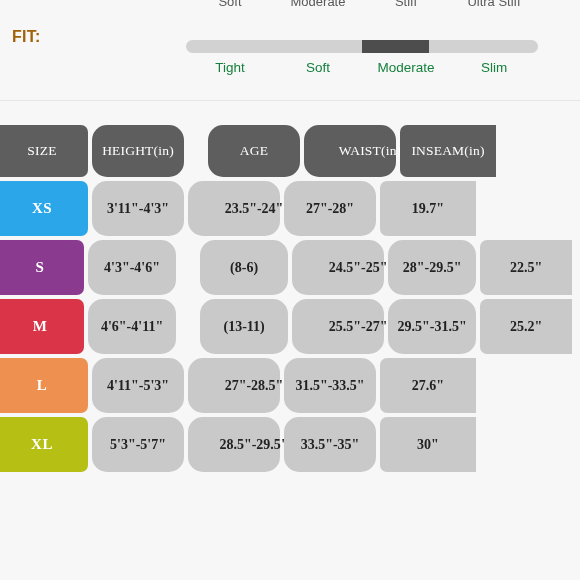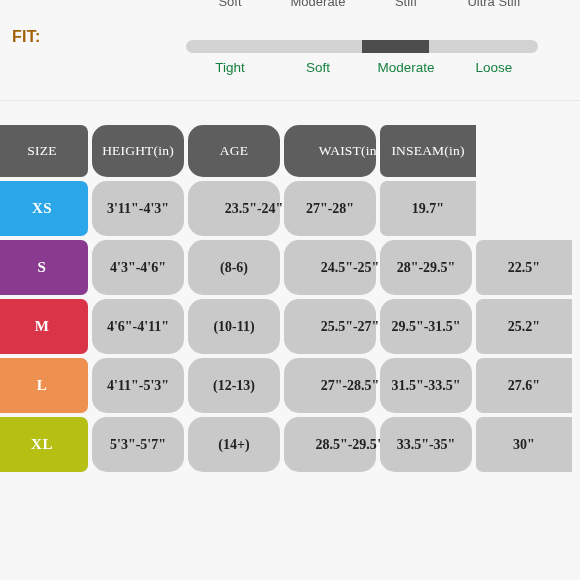--- a/index.html
+++ b/index.html
@@ -138,21 +138,21 @@
     white-space: nowrap;
     text-align: center;
   }
   .tcell:last-child {
     margin-right: 8px;
   }
 
   
   .col-size    { width: 92px; margin-left: -4px; border-radius: 0 7px 7px 0; }
   .col-height  { width: 92px; }
-  .col-age     { width: 92px; }
+  .col-age     { width: 92px; margin-left: 20px; }
   .col-waist   { width: 92px; padding-left: 40px; }
   .col-hips    { width: 92px; }
   .col-inseam  { width: 96px; border-radius: 7px 0 0 7px; }
 
   
   .header-row .tcell {
     background: #5e5e5e;
     color: #ffffff;
     font-size: 13.5px;
     height: 52px;
@@ -198,21 +198,21 @@
     <div class="fit-label">FIT:</div>
 
     <div class="slider-wrap">
       <div class="slider-track">
         <div class="slider-fill"></div>
       </div>
       <div class="fit-labels">
         <span class="f-lab">Tight</span>
         <span class="f-lab">Soft</span>
         <span class="f-lab">Moderate</span>
-        <span class="f-lab">Loose</span>
+        <span class="f-lab">Slim</span>
       </div>
     </div>
   </div>
 
   <div class="divider"></div>
 
   <div class="size-table">
 
     <div class="trow header-row">
       <div class="tcell col-size">SIZE</div>
@@ -235,39 +235,37 @@
       <div class="tcell col-height data-cell">4'3"-4'6"</div>
       <div class="tcell col-age data-cell">(8-6)</div>
       <div class="tcell col-waist data-cell">24.5"-25"</div>
       <div class="tcell col-hips data-cell">28"-29.5"</div>
       <div class="tcell col-inseam data-cell">22.5"</div>
     </div>
 
     <div class="trow">
       <div class="tcell col-size badge badge-m">M</div>
       <div class="tcell col-height data-cell">4'6"-4'11"</div>
-      <div class="tcell col-age data-cell">(10-11)</div>
+      <div class="tcell col-age data-cell">(13-11)</div>
       <div class="tcell col-waist data-cell">25.5"-27"</div>
       <div class="tcell col-hips data-cell">29.5"-31.5"</div>
       <div class="tcell col-inseam data-cell">25.2"</div>
     </div>
 
     <div class="trow">
       <div class="tcell col-size badge badge-l">L</div>
       <div class="tcell col-height data-cell">4'11"-5'3"</div>
-      <div class="tcell col-age data-cell">(12-13)</div>
       <div class="tcell col-waist data-cell">27"-28.5"</div>
       <div class="tcell col-hips data-cell">31.5"-33.5"</div>
       <div class="tcell col-inseam data-cell">27.6"</div>
     </div>
 
     <div class="trow">
       <div class="tcell col-size badge badge-xl">XL</div>
       <div class="tcell col-height data-cell">5'3"-5'7"</div>
-      <div class="tcell col-age data-cell">(14+)</div>
       <div class="tcell col-waist data-cell">28.5"-29.5"</div>
       <div class="tcell col-hips data-cell">33.5"-35"</div>
       <div class="tcell col-inseam data-cell">30"</div>
     </div>
 
   </div>
 
 </div>
 
 </body></html>

